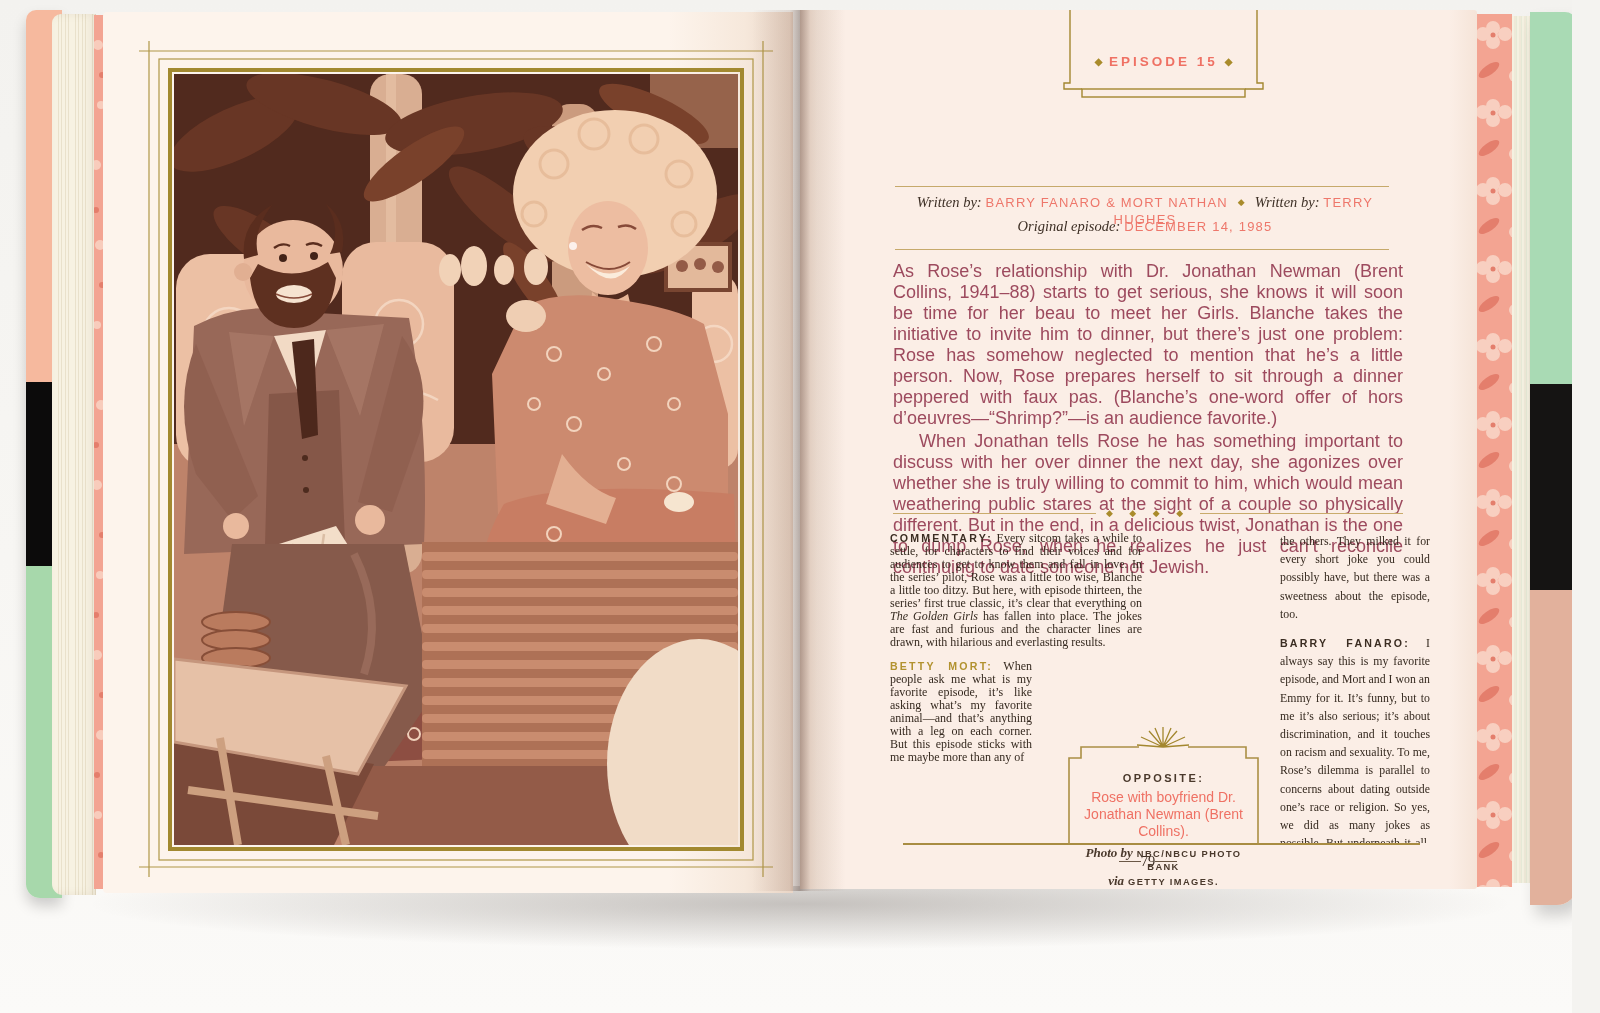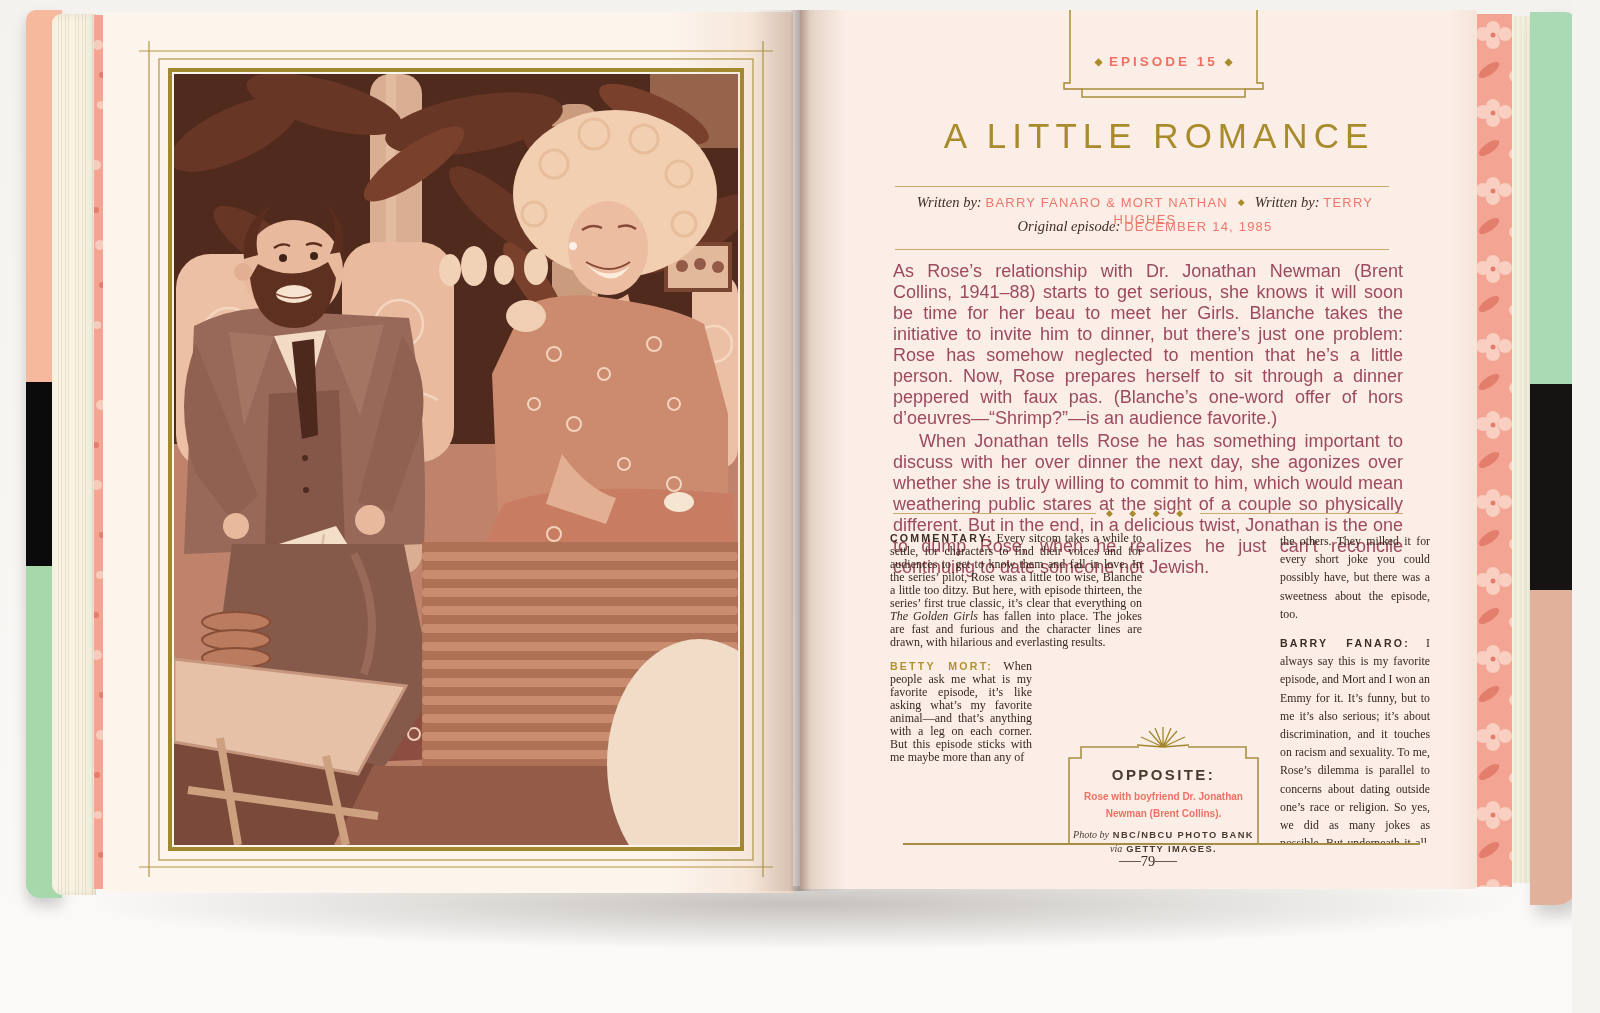--- a/index.html
+++ b/index.html
@@ -59,25 +59,25 @@
   .col-l{width:252px;font-size:12px;line-height:13px;}
   .col-r{width:271px;font-size:11.8px;line-height:18.2px;}
   .col p{margin:0 0 11px 0;}
   .lead{font-family:"Liberation Sans",sans-serif;font-weight:bold;font-size:10.6px;letter-spacing:2.2px;}
   .lead.dark{color:#3b2d22;}
   .lead.gold{color:#b2922f;}
   .sp-r{float:right;width:102px;height:101px;margin:24px 0 0 8px;}
   .sp-l{float:left;width:113px;height:96px;margin:210px 8px 0 0;}
   .caption-box{left:269px;top:737px;width:189px;height:96px;z-index:3;text-align:center;}
   .caption-box .bx{position:absolute;left:-2px;top:-22px;width:193px;height:120px;}
-  .cap-opp{padding-top:19px;font-size:15px;letter-spacing:2.4px;font-weight:bold;color:#4a392c;}
-  .cap-txt{margin-top:5px;font-size:10px;line-height:17px;font-weight:bold;color:#ef7164;text-align:center;}
+  .cap-opp{padding-top:25px;font-size:11px;letter-spacing:2.4px;font-weight:bold;color:#4a392c;}
+  .cap-txt{margin-top:5px;font-size:14px;line-height:17px;font-weight:normal;color:#ef7164;text-align:center;}
   .cap-credit{margin-top:6px;font-size:9.3px;letter-spacing:1.4px;font-weight:bold;color:#4a392c;line-height:13px;}
-  .cap-credit .it{font-family:"Liberation Serif",serif;font-style:italic;font-weight:normal;
-      letter-spacing:0;font-size:10px;text-transform:none;}
+  .cap-credit .it{font-family:"Liberation Serif",serif;font-style:italic;font-weight:bold;
+      letter-spacing:0;font-size:13px;text-transform:none;}
   .bottom-rule{left:103px;top:833px;width:517px;height:1.5px;background:#a88c42;}
   .pagenum{left:93px;top:843px;width:510px;display:flex;align-items:center;justify-content:center;
       font-family:"Liberation Serif",serif;font-size:14.5px;color:#3b2d23;}
   .pagenum .dash{width:22px;height:1px;background:#6b5846;}
 </style>
 </head>
 <body>
 
 <div class="scene">
 
@@ -299,21 +299,20 @@
         <path d="M195,0 V73 H201 V79 H183"></path>
         <rect x="20" y="79" width="163" height="8"></rect>
       </g>
     </svg>
     <div class="abs ep-line">
       <span class="dia">◆</span>
       <span>EPISODE 15</span>
       <span class="dia">◆</span>
     </div>
 
-    <div class="abs title">A LITTLE ROMANCE</div>
 
     <div class="abs rule" style="left:95px;top:176px;width:494px"></div>
     <div class="abs byline" style="top:184px">
       <span class="lbl">Written by:</span>
       <span class="nm">BARRY FANARO &amp; MORT NATHAN</span>
       <span class="dia" style="color:#a98b2b">◆</span>
       <span class="lbl">Written by:</span>
       <span class="nm">TERRY HUGHES</span>
     </div>
     <div class="abs byline" style="top:208px">

